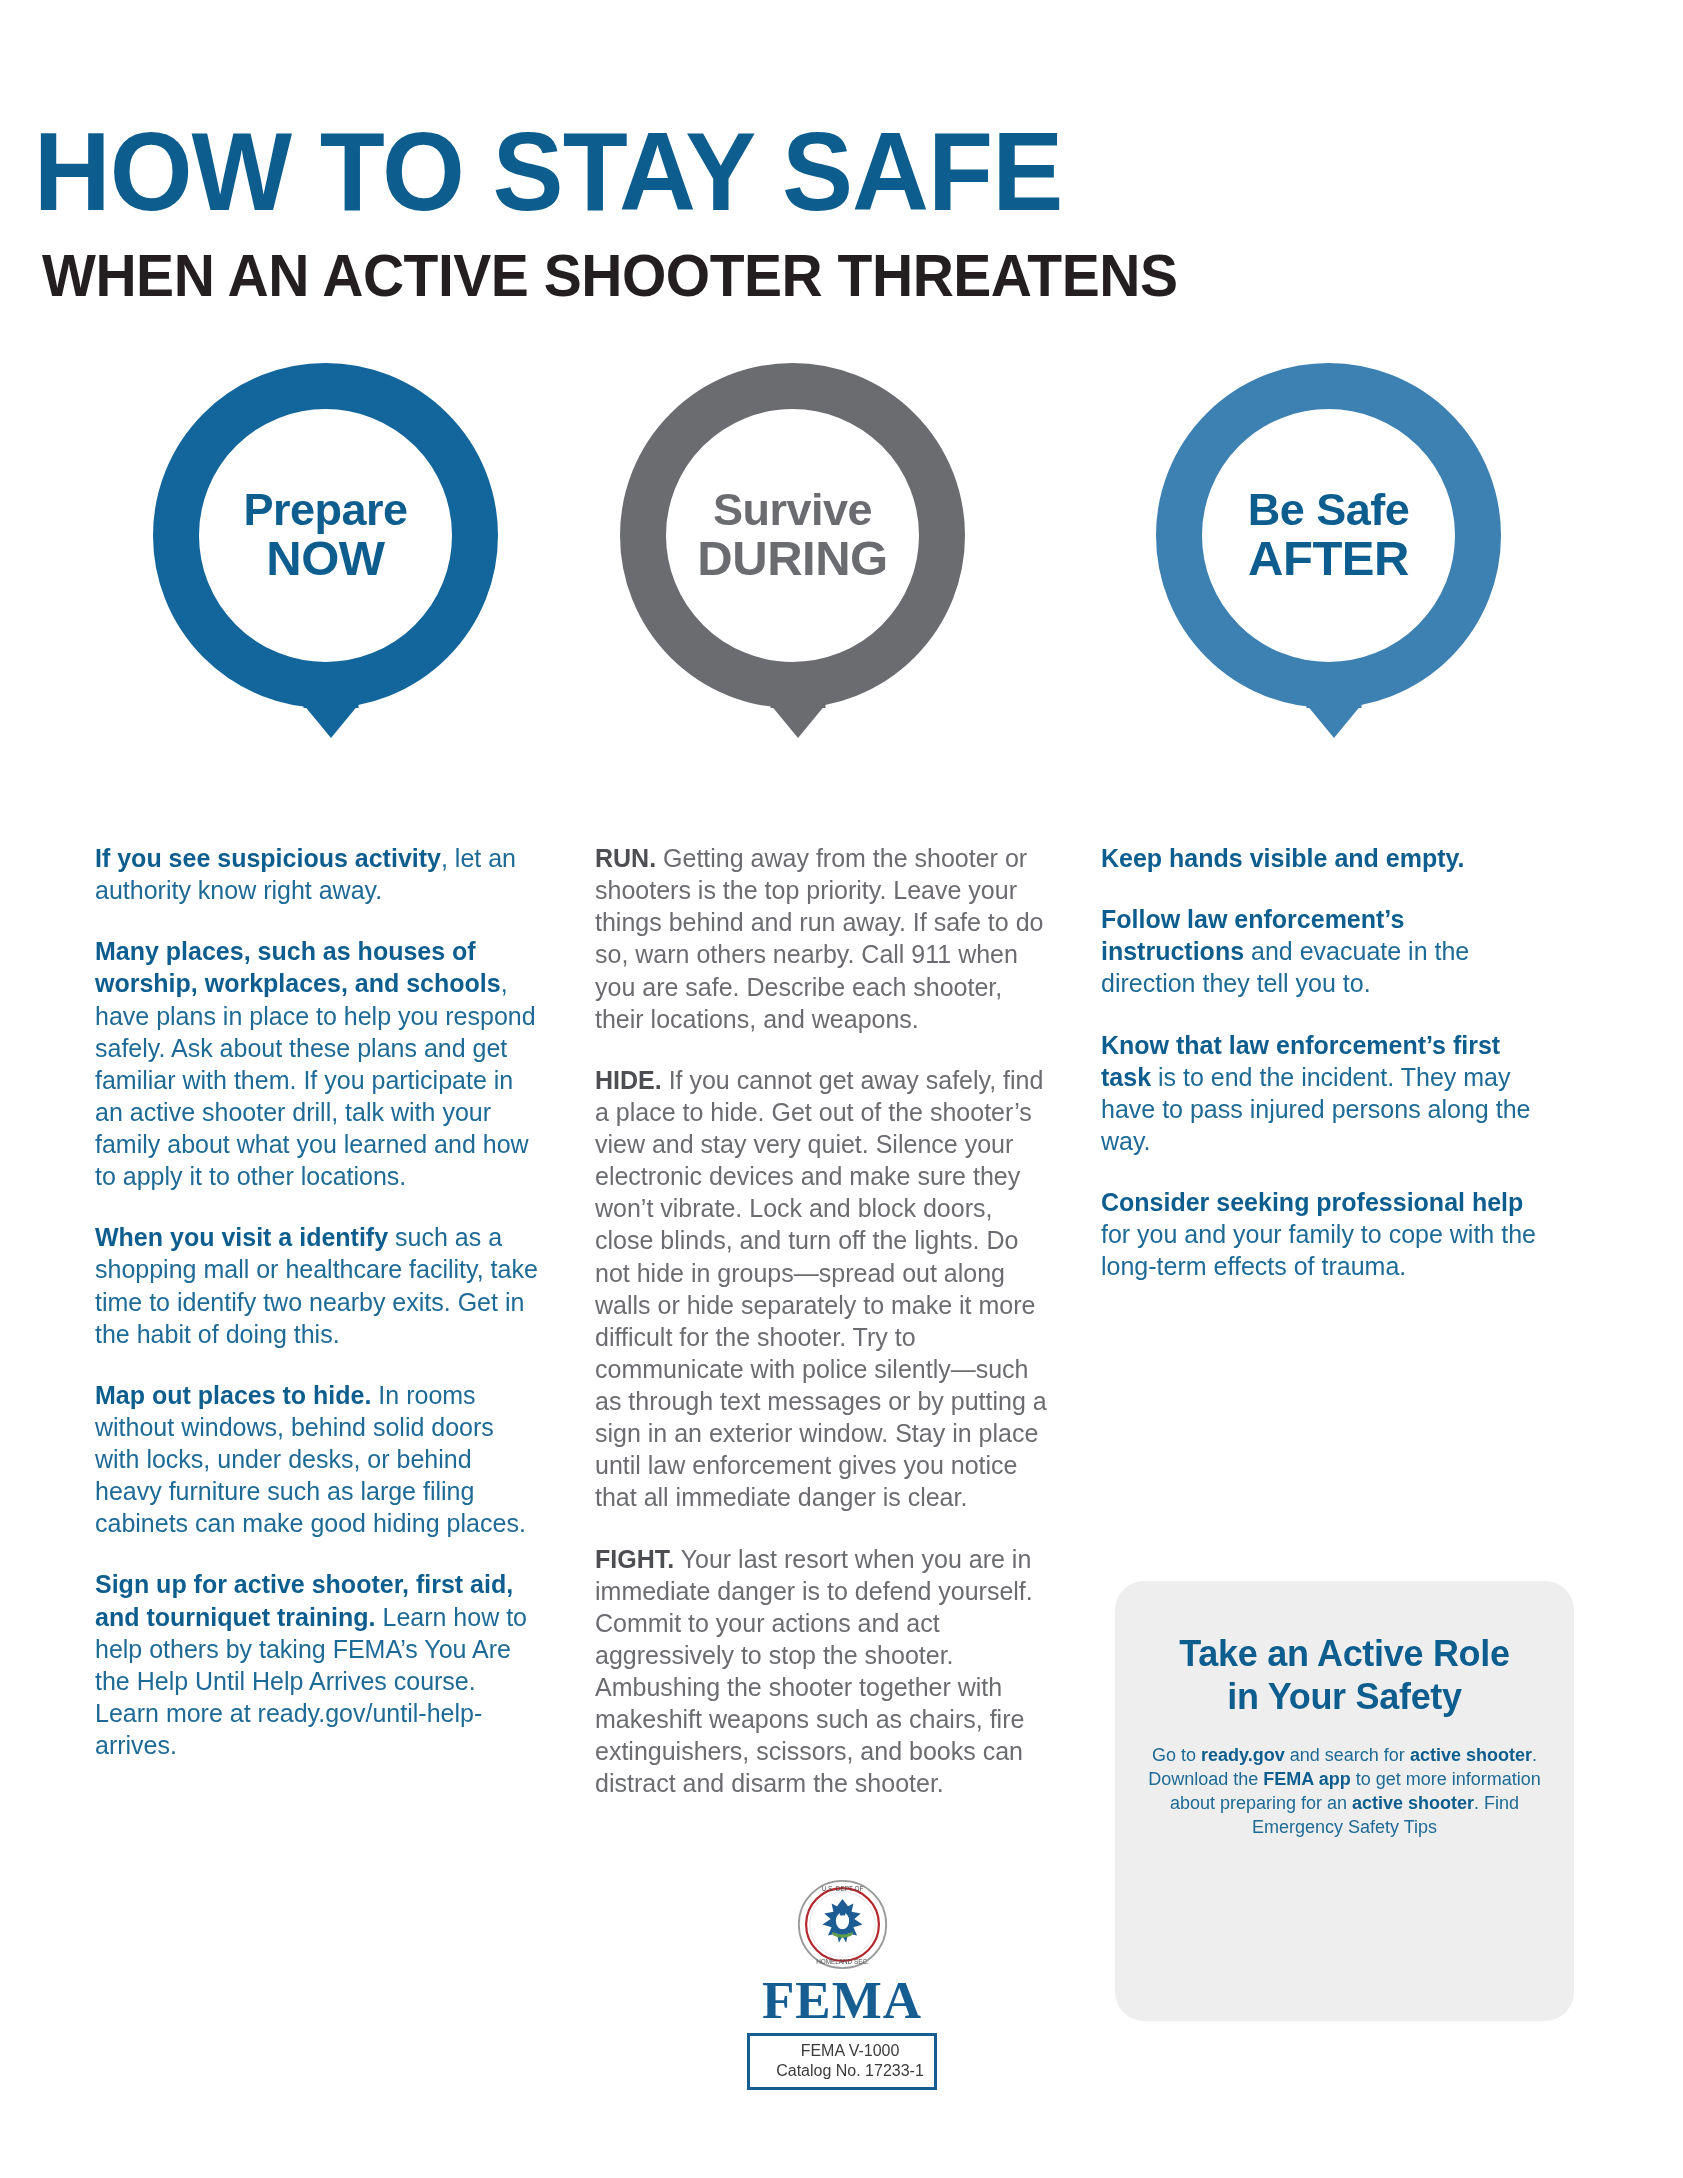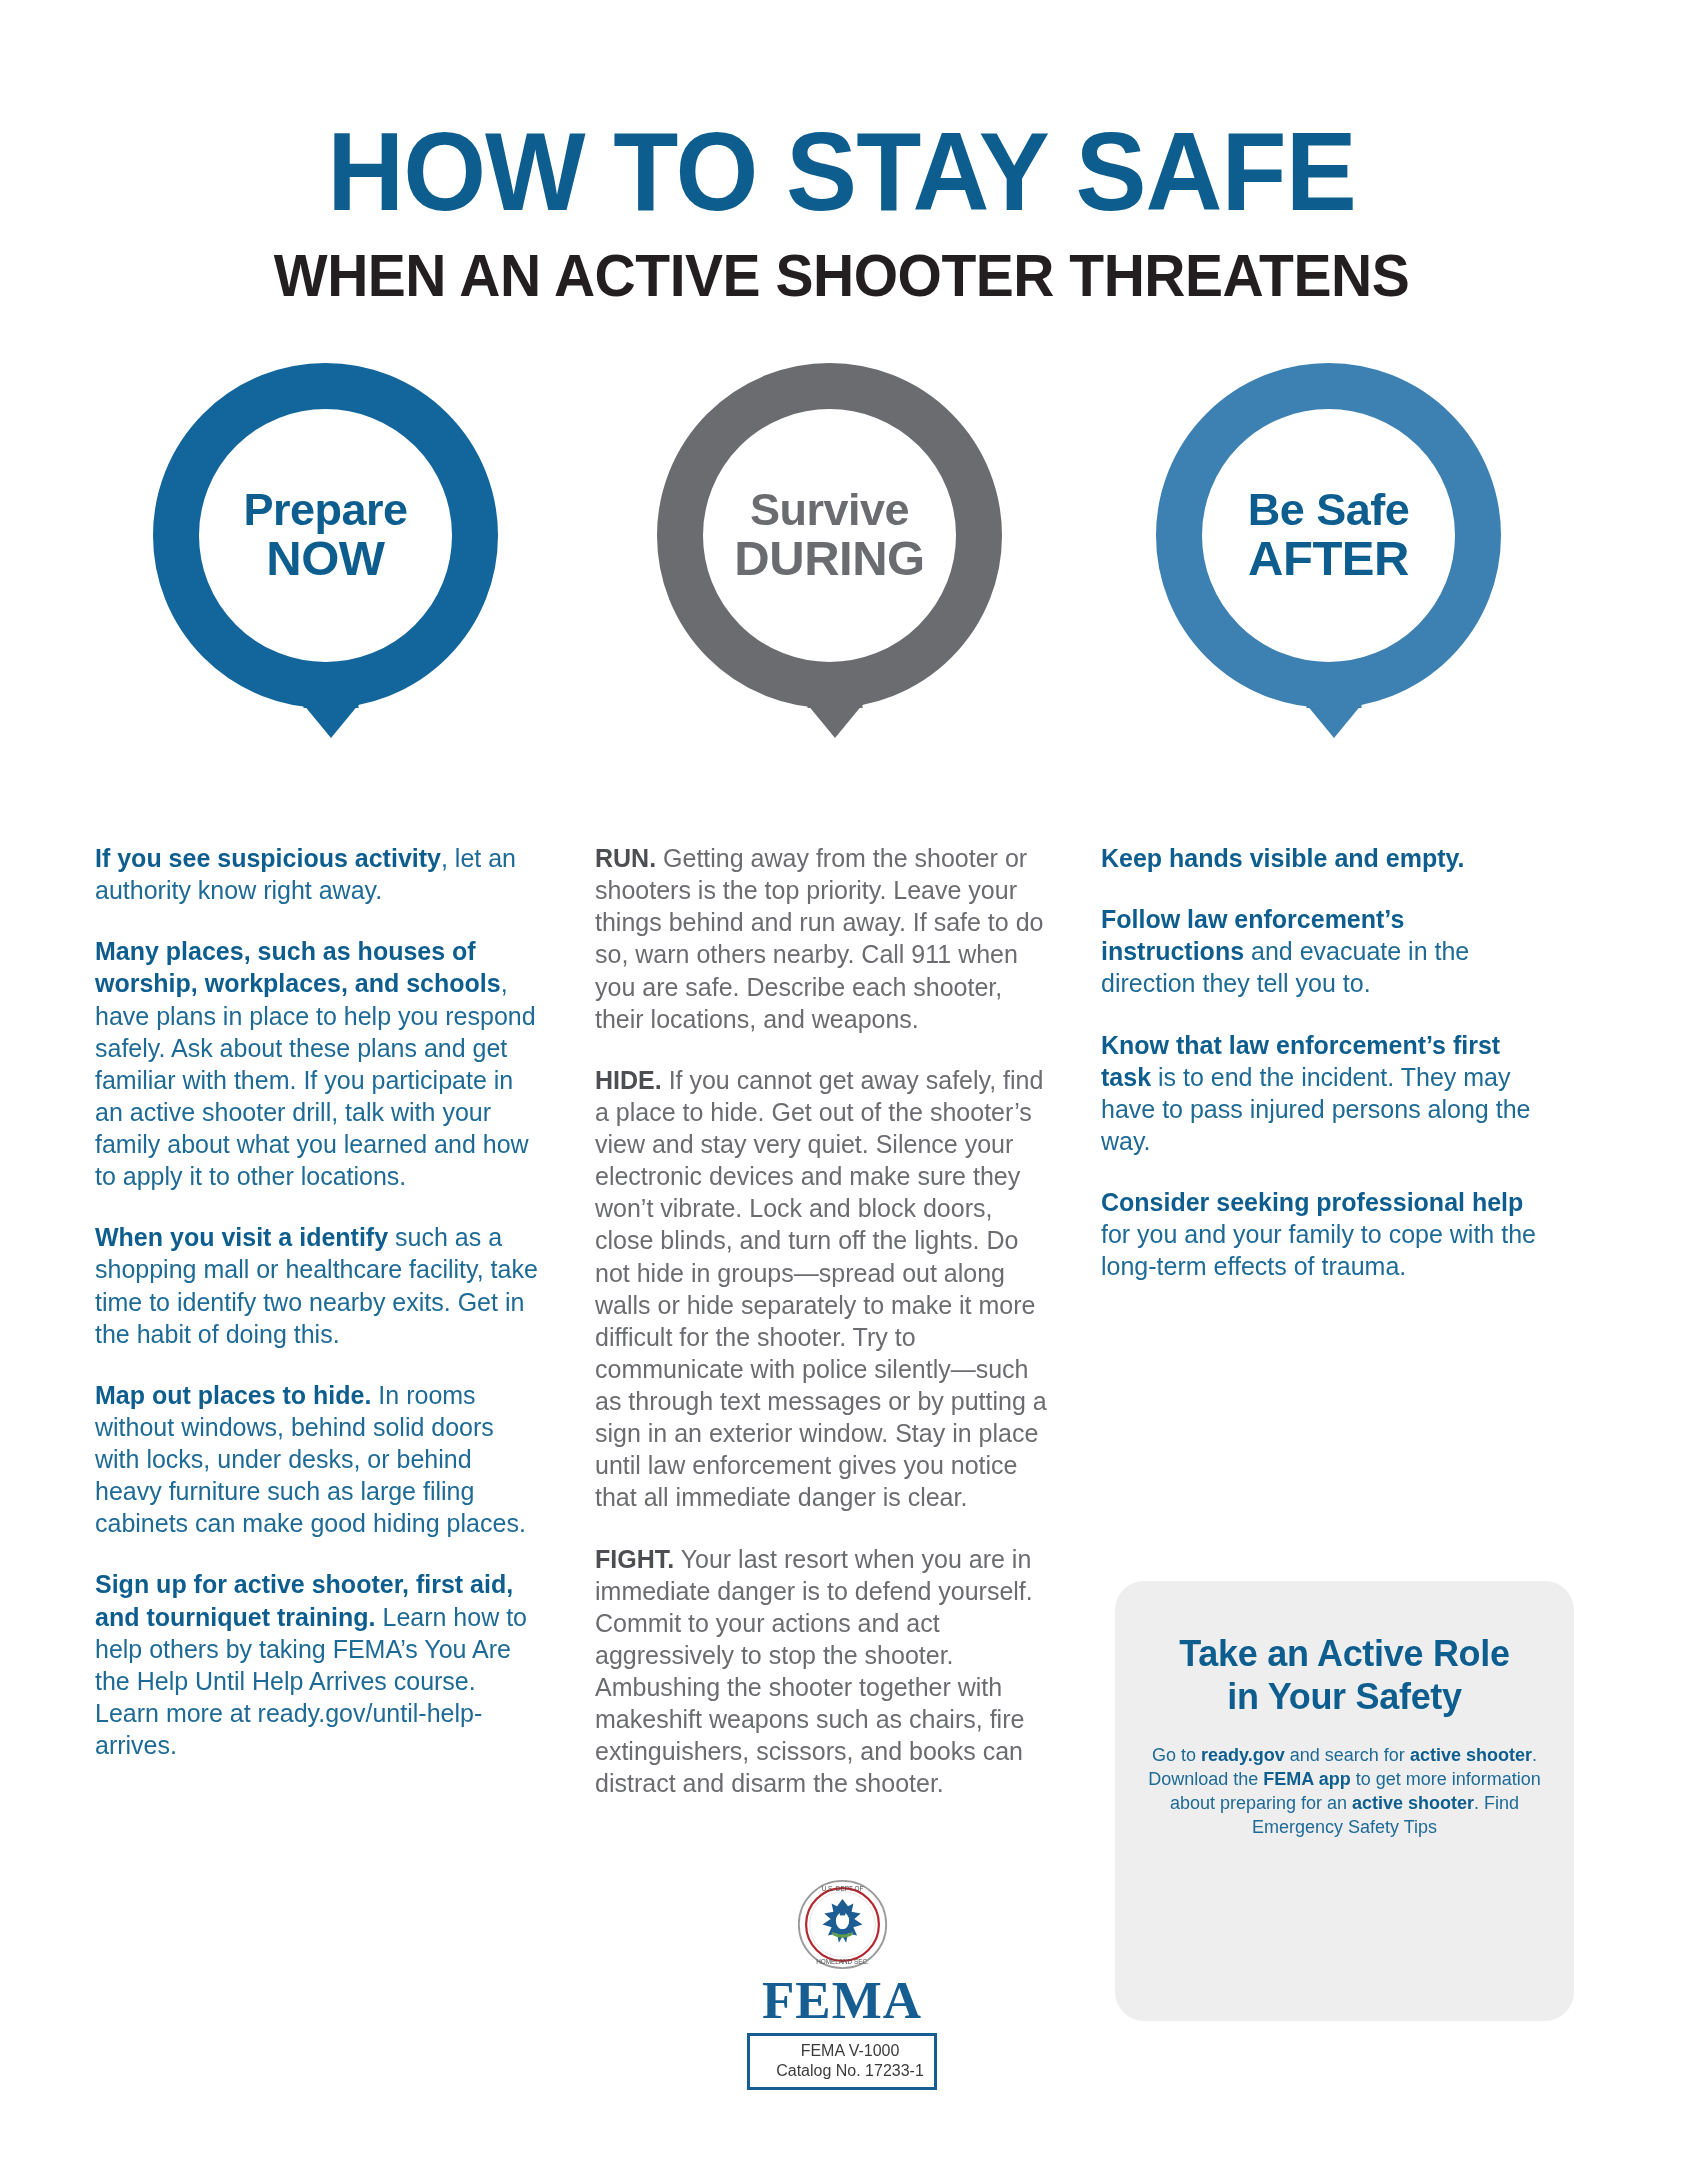--- a/index.html
+++ b/index.html
@@ -11,21 +11,21 @@
     width: 1683px;
     height: 2178px;
     font-family: "Liberation Sans", sans-serif;
     color: #1a5f8e;
     position: relative;
     overflow: hidden;
   }
 
   
   .header {
-    text-align: center;
+    text-align: left;
     padding-top: 117px;
   }
   .title-main {
     font-family: "Liberation Sans Narrow", "Liberation Sans", sans-serif;
     font-size: 111px;
     font-weight: bold;
     color: #0d5e8f;
     letter-spacing: -1px;
     line-height: 1.0;
     margin: 0;
@@ -48,21 +48,21 @@
     margin-top: 57px;
     height: 396px;
   }
   .circle-unit {
     position: absolute;
     top: 0;
     width: 356px;
     height: 396px;
   }
   .circle-unit.c1 { left: 153px; }
-  .circle-unit.c2 { left: 657px; }
+  .circle-unit.c2 { left: 620px; }
   .circle-unit.c3 { left: 1156px; }
 
   .ring {
     position: relative;
     width: 345px;
     height: 345px;
     border-radius: 50%;
     box-sizing: border-box;
     display: flex;
     align-items: center;

